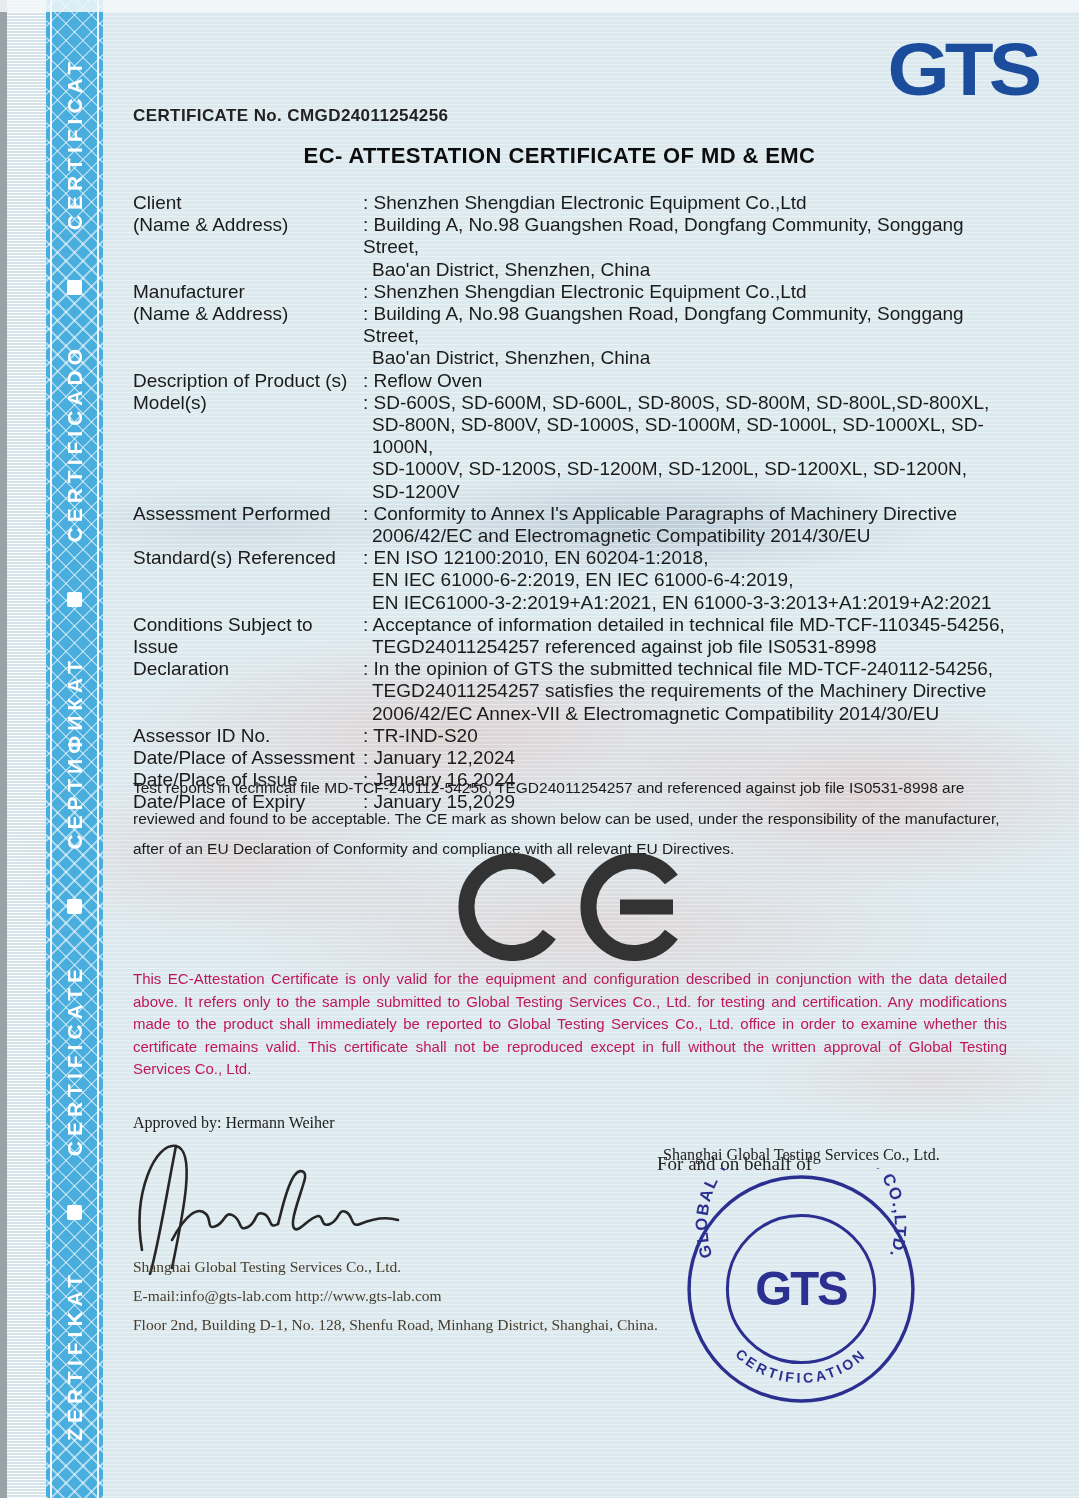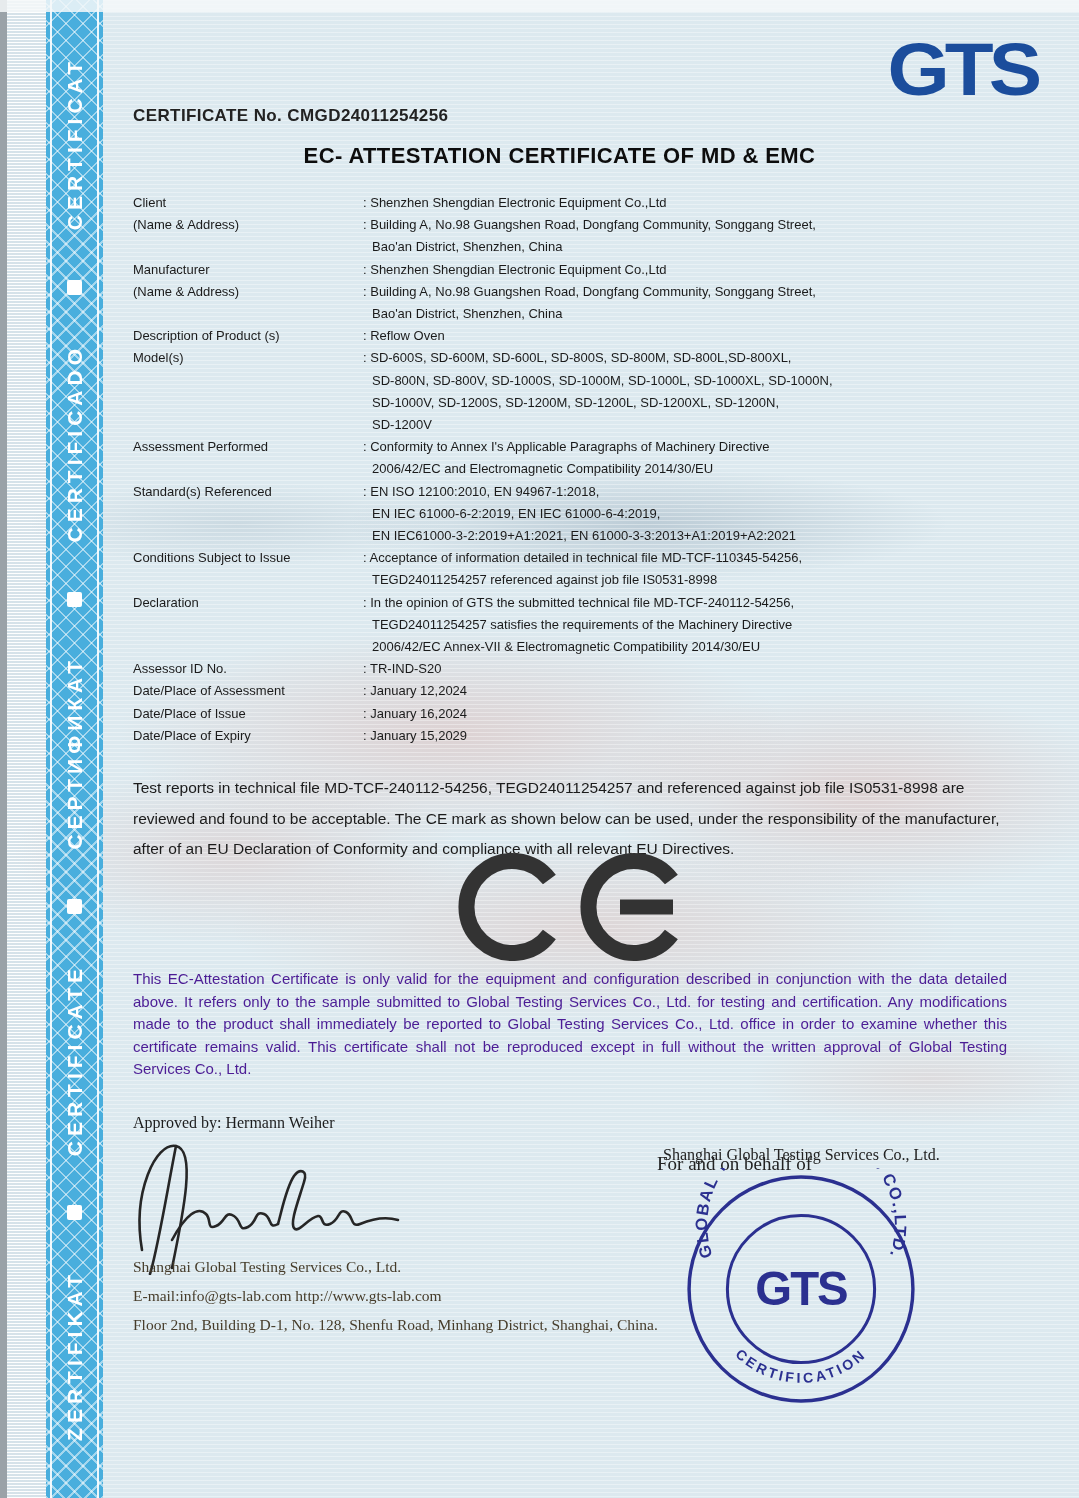--- a/index.html
+++ b/index.html
@@ -41,26 +41,26 @@
       radial-gradient(ellipse 520px 130px at 55% 62%,rgba(226,138,118,.20),transparent 70%),
       radial-gradient(ellipse 260px 70px at 86% 72%,rgba(226,140,120,.14),transparent 70%);}
   
   .cert-no{position:absolute;left:133px;top:106px;font-size:17px;letter-spacing:.4px;color:#222;font-weight:bold;}
   .title{position:absolute;left:110px;right:70px;top:143px;text-align:center;
     font-size:22px;font-weight:bold;color:#0d0d0d;letter-spacing:.4px;}
   .logo{position:absolute;right:42px;top:30px;font-size:80px;line-height:1;font-weight:900;
     color:#1b4d9c;letter-spacing:-5px;transform:scaleY(.92);}
   
   .fields{position:absolute;left:133px;top:192px;width:885px;display:grid;
-    grid-template-columns:230px 1fr;font-size:13px;line-height:22.2px;color:#1b1b1b;}
+    grid-template-columns:230px 1fr;font-size:19px;line-height:22.2px;color:#1b1b1b;}
   .f-value .cont{padding-left:9px;}
   
   .para1{position:absolute;left:133px;top:773px;width:872px;font-size:15.5px;line-height:30.5px;color:#1b1b1b;}
   .para2{position:absolute;left:133px;top:968px;width:874px;font-size:15px;line-height:22.6px;
-    text-align:justify;color:#4c1d95;}
+    text-align:justify;color:#be185d;}
   
   .ce{position:absolute;left:452px;top:851px;}
   
   .serif{font-family:"Liberation Serif",serif;}
   .approved{position:absolute;left:133px;top:1114px;font-size:16px;color:#1c1c1c;}
   .sig{position:absolute;left:128px;top:1130px;}
   .behalf1{position:absolute;left:657px;top:1118px;font-size:19px;color:#222;margin-top:35px;}
   .behalf2{position:absolute;left:663px;top:1146px;font-size:16px;color:#222;}
   .contact{position:absolute;left:133px;top:1252px;font-size:15.5px;color:#463c2a;line-height:29px;}
   
@@ -127,21 +127,21 @@
         <div class="cont">SD-1000V, SD-1200S, SD-1200M, SD-1200L, SD-1200XL, SD-1200N,</div>
         <div class="cont">SD-1200V</div>
       </div>
       <div class="f-label">Assessment Performed</div>
       <div class="f-value">
         <div>: Conformity to Annex I's Applicable Paragraphs of Machinery Directive</div>
         <div class="cont">2006/42/EC and Electromagnetic Compatibility 2014/30/EU</div>
       </div>
       <div class="f-label">Standard(s) Referenced</div>
       <div class="f-value">
-        <div>: EN ISO 12100:2010, EN 94967-1:2018,</div>
+        <div>: EN ISO 12100:2010, EN 60204-1:2018,</div>
         <div class="cont">EN IEC 61000-6-2:2019, EN IEC 61000-6-4:2019,</div>
         <div class="cont">EN IEC61000-3-2:2019+A1:2021, EN 61000-3-3:2013+A1:2019+A2:2021</div>
       </div>
       <div class="f-label">Conditions Subject to Issue</div>
       <div class="f-value">
         <div>: Acceptance of information detailed in technical file MD-TCF-110345-54256,</div>
         <div class="cont">TEGD24011254257 referenced against job file IS0531-8998</div>
       </div>
       <div class="f-label">Declaration</div>
       <div class="f-value">

